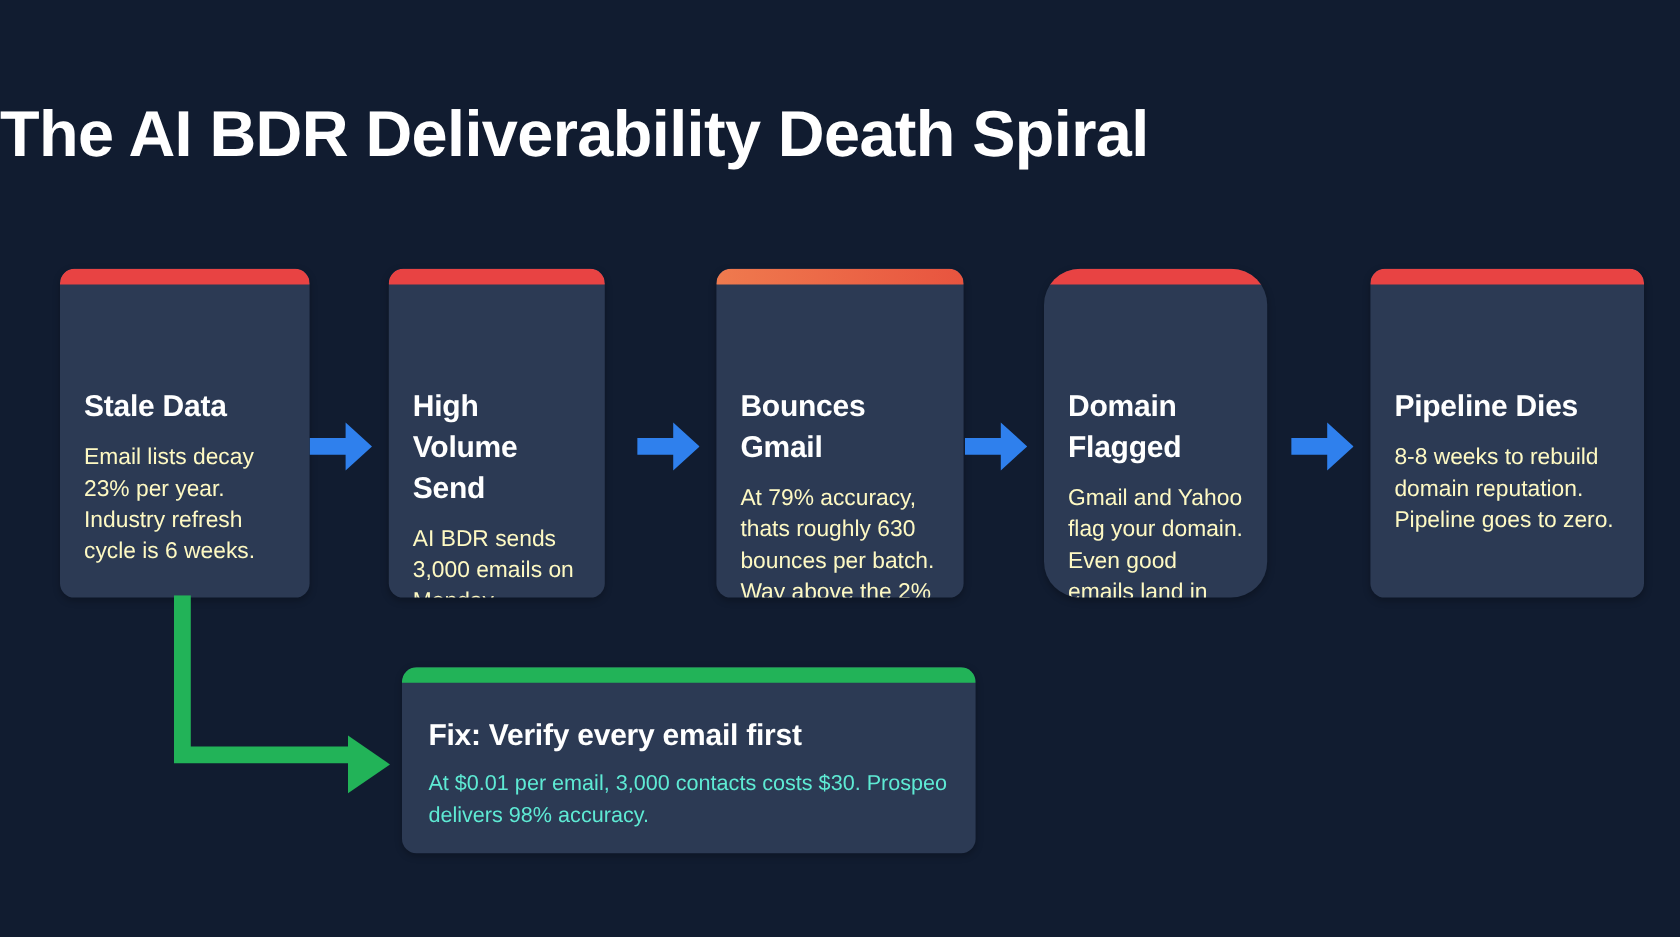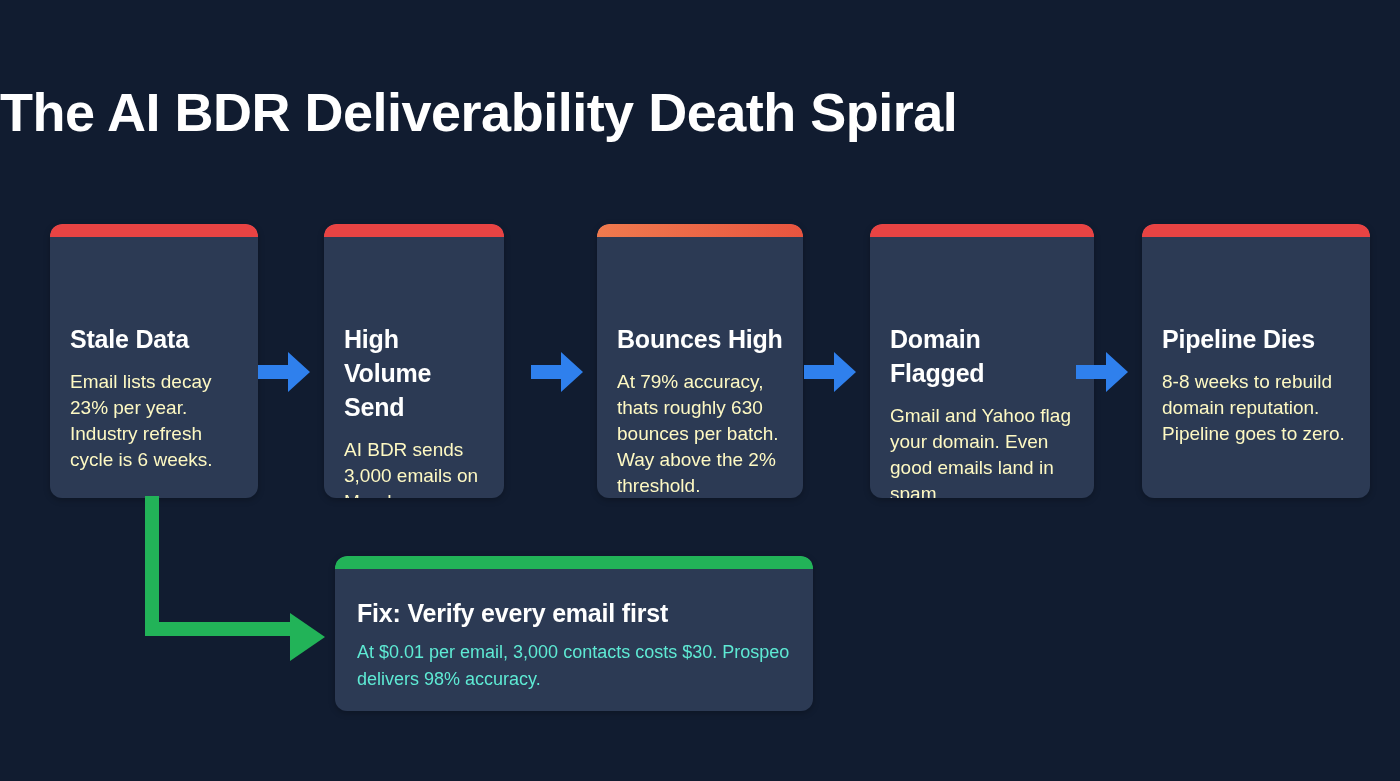--- a/index.html
+++ b/index.html
@@ -86,21 +86,21 @@
     margin-top: 13px;
     font-size: 19px;
     line-height: 26px;
     color: #fef9c3;
   }
 
   
   #card-0 { left: 0px;    width: 208px; }
   #card-1 { left: 274px;  width: 180px; }
   #card-2 { left: 547px;  width: 206px; }
-  #card-3 { left: 820px;  width: 224px; }
+  #card-3 { left: 820px;  width: 186px; border-radius: 30px; }
   #card-4 { left: 1092px; width: 228px; }
 
   
   .flow-arrow {
     position: absolute;
     top: 349px;
     width: 52px;
     height: 46px;
   }
   #arrow-0 { left: 258px; }
@@ -186,21 +186,21 @@
       <div class="card-accent" id="accent-1" style="background: rgb(232, 67, 67);"></div>
       <div class="card-body">
         <div class="card-title">High Volume Send</div>
         <div class="card-desc">AI BDR sends 3,000 emails on Monday.</div>
       </div>
     </div>
 
     <div class="card" id="card-2" style="background: rgb(44, 58, 84);">
       <div class="card-accent" id="accent-2" style="background: linear-gradient(90deg, rgb(239, 122, 78) 0%, rgb(232, 84, 63) 100%);"></div>
       <div class="card-body">
-        <div class="card-title">Bounces High</div>
+        <div class="card-title">Bounces Gmail</div>
         <div class="card-desc">At 79% accuracy, thats roughly 630 bounces per batch. Way above the 2% threshold.</div>
       </div>
     </div>
 
     <div class="card" id="card-3" style="background: rgb(44, 58, 84);">
       <div class="card-accent" id="accent-3" style="background: rgb(232, 67, 67);"></div>
       <div class="card-body">
         <div class="card-title">Domain Flagged</div>
         <div class="card-desc">Gmail and Yahoo flag your domain. Even good emails land in spam.</div>
       </div>

